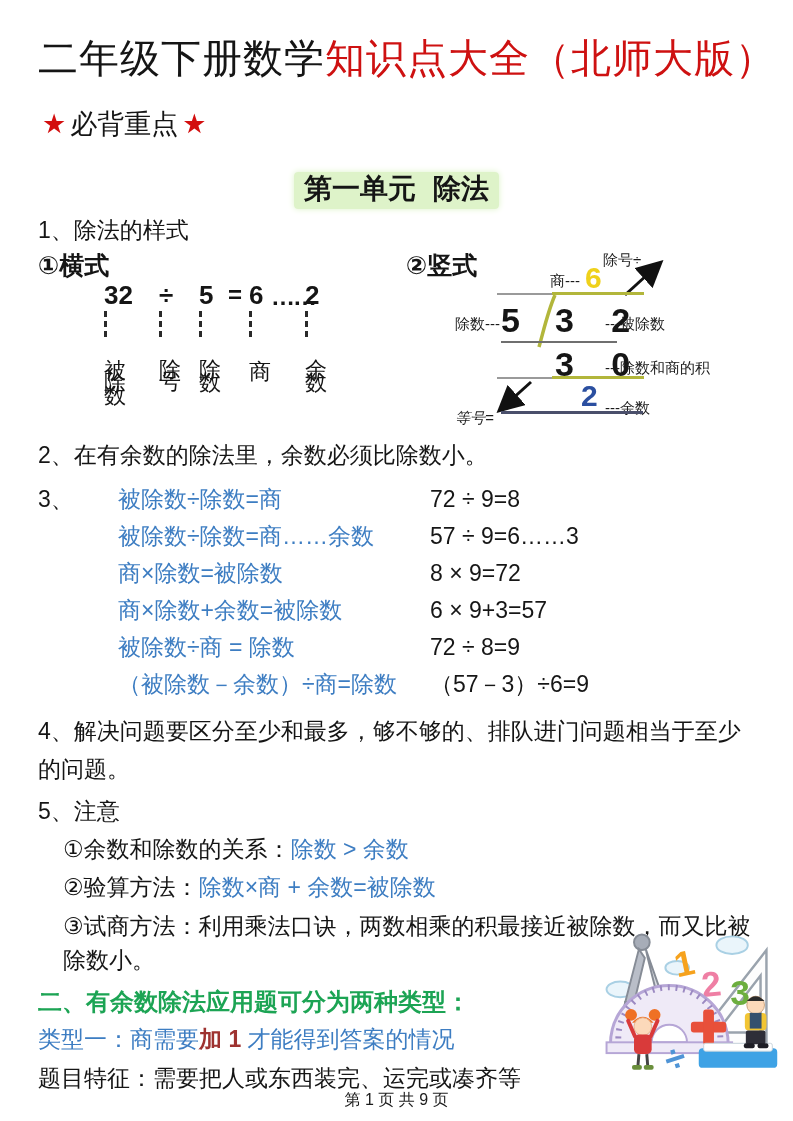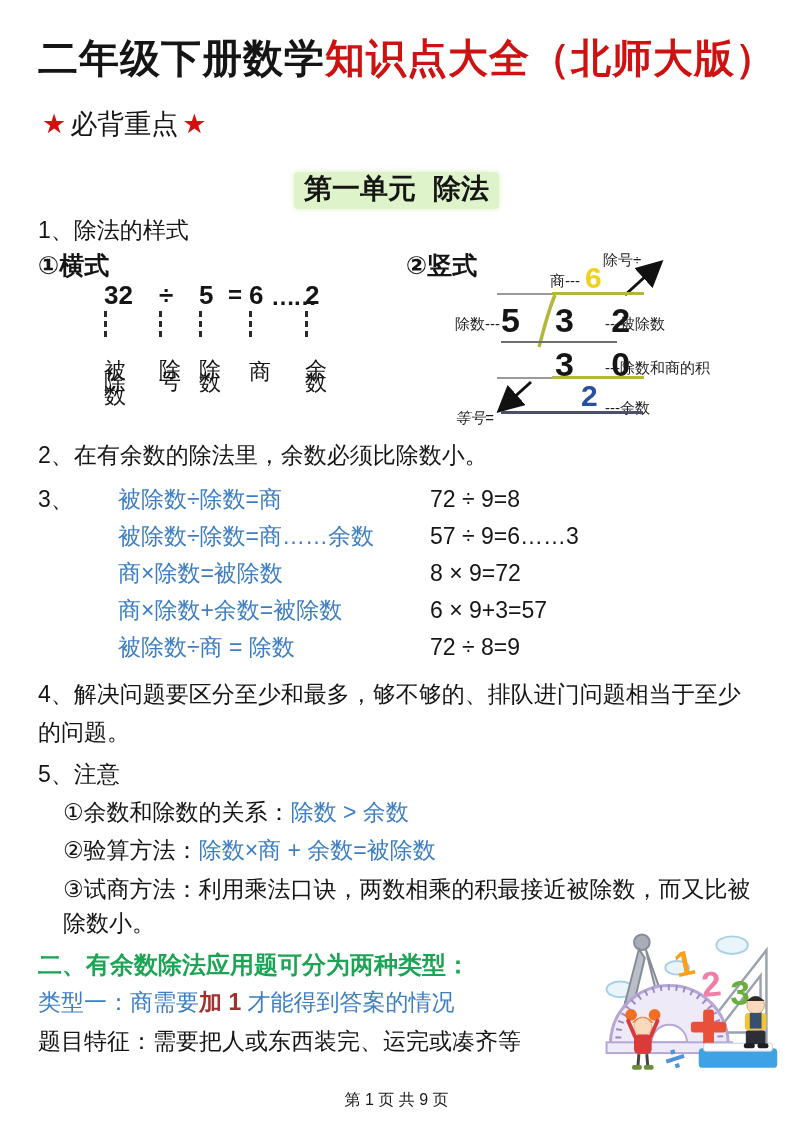--- a/index.html
+++ b/index.html
@@ -8,21 +8,21 @@
     width:793px;height:1121px;
     margin:0 auto;
     background:#fff;
     box-sizing:border-box;
     padding:0 38px;
     overflow:hidden;
     font-family:"Liberation Sans","DejaVu Sans",sans-serif;
     color:#151515;
   }
   
-  .title{margin:34px 0 0 0;font-size:40px;font-weight:bold;letter-spacing:1px;line-height:1.2;white-space:nowrap;}
+  .title{margin:34px 0 0 0;font-size:40px;font-weight:normal;letter-spacing:1px;line-height:1.2;white-space:nowrap;}
   .title .t-red{color:#ce1111;}
   .subtitle{margin-top:24px;text-align:left;font-size:27px;font-weight:normal;}
   .subtitle .star{color:#d30f0f;margin:0 4px;}
   .unit{margin-top:28px;text-align:center;font-size:28px;font-weight:bold;font-family:Liberation Mono, monospace;}
   .unit .hl{background:#def3c9;padding:3px 10px;border-radius:4px;box-shadow:0 0 6px #def3c9;}
   .sec-heading{margin-top:16px;font-size:24px;font-weight:bold;color:#1ca454;line-height:1.3;}
   .line{margin-top:6px;font-size:23px;line-height:1.45;}
   
   .formats{position:relative;height:186px;margin-top:2px;}
   .fmt-label{position:absolute;top:0;font-size:25px;font-weight:bold;}
@@ -167,20 +167,25 @@
     <div class="frow">
       <span class="fnum"></span>
       <span class="formula">商×除数+余数=被除数</span>
       <span class="example">6 × 9+3=57</span>
     </div>
     <div class="frow">
       <span class="fnum"></span>
       <span class="formula">被除数÷商 = 除数</span>
       <span class="example">72 ÷ 8=9</span>
     </div>
+    <div class="frow">
+      <span class="fnum"></span>
+      <span class="formula">（被除数－余数）÷商=除数</span>
+      <span class="example">（57－3）÷6=9</span>
+    </div>
   </div>
 
   <p class="para">4、解决问题要区分至少和最多，够不够的、排队进门问题相当于至少的问题。</p>
 
   <div class="line">5、注意</div>
   <div class="note"><span>①余数和除数的关系：</span><span class="blue">除数 &gt; 余数</span></div>
   <div class="note"><span>②验算方法：</span><span class="blue">除数×商 + 余数=被除数</span></div>
   <div class="note">③试商方法：利用乘法口诀，两数相乘的积最接近被除数，而又比被除数小。</div>
 
   <div class="sec-heading" style="margin-top:8px;">二、有余数除法应用题可分为两种类型：</div>

